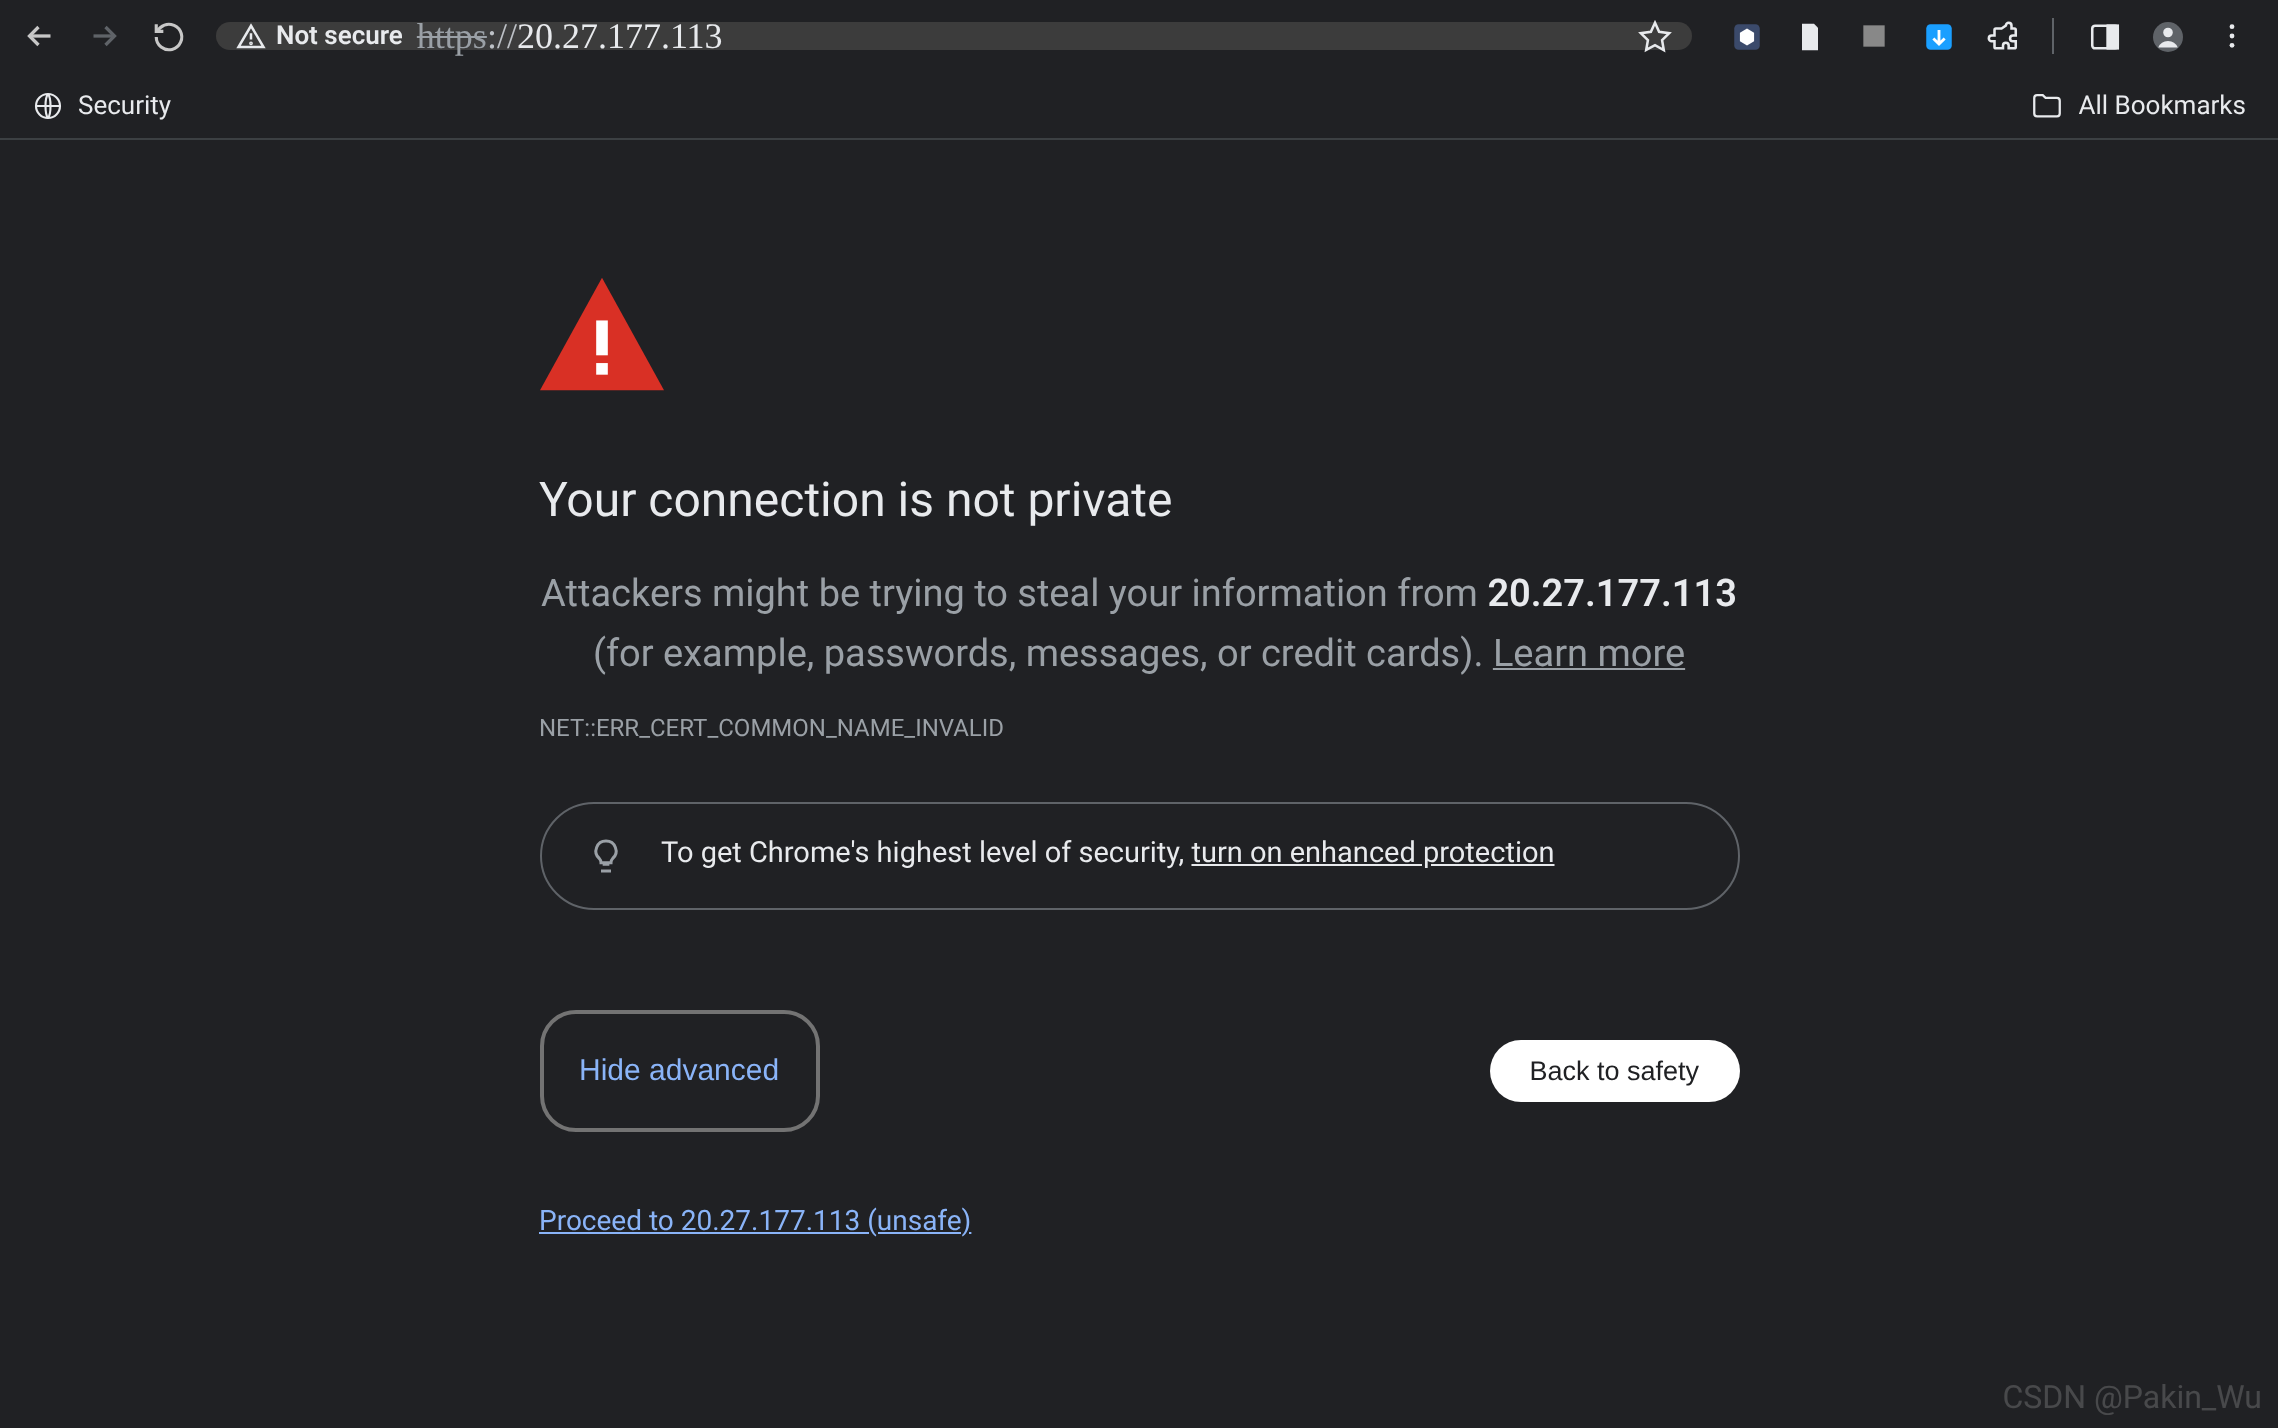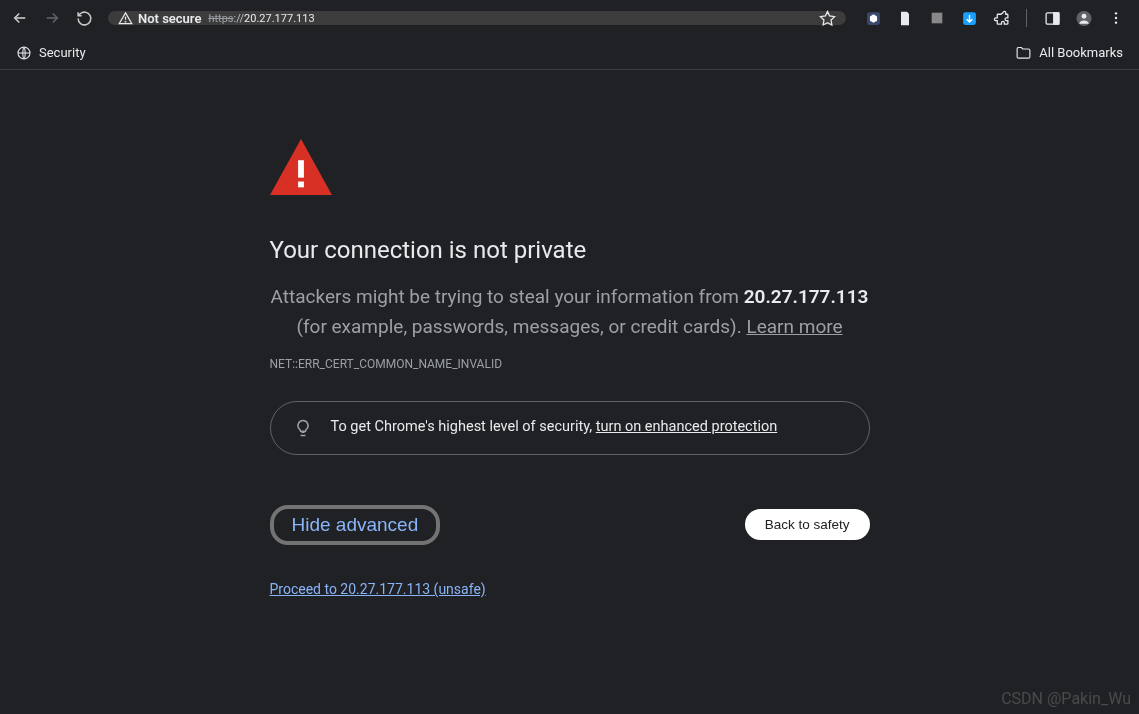--- a/index.html
+++ b/index.html
@@ -42,22 +42,23 @@
   .not-secure {
     color: #e8eaed;
     font-size: 13px;
     font-weight: 600;
     display: flex;
     align-items: center;
     gap: 5px;
   }
   .url-text {
     color: #bdc1c6;
-    font-size: 11px;
+    font-size: 18px;
     flex: 1;
+    font-family: Liberation Serif, serif;
   }
   .url-text .strike { text-decoration: line-through; color: #9aa0a6;}
   .url-text .host { color: #e8eaed; }
   .star { color: #e8eaed; }
   .ext-icons {
     display: flex;
     align-items: center;
     gap: 14px;
     padding: 0 8px;
   }
@@ -66,21 +67,21 @@
   .bookmark-bar {
     display: flex;
     align-items: center;
     height: 34px;
     background: #202124;
     padding: 0 10px;
     border-bottom: 1px solid #3c4043;
     justify-content: space-between;
   }
   .bm-item {
-    display: flex; align-items: center; gap: 7px;
+    display: flex; align-items: flex-end; gap: 7px;
     color: #e8eaed; font-size: 13px;
     padding: 4px 6px; border-radius: 4px;
   }
   .content {
     padding-top: 68px;
     display: flex;
     justify-content: center;
   }
   .interstitial {
     width: 600px;
@@ -116,25 +117,25 @@
   }
   .promo-text { font-size: 14.5px; color: #e8eaed; }
   .promo-text a { color: #e8eaed; text-decoration: underline; }
   .btn-row {
     display: flex;
     justify-content: space-between;
     align-items: center;
     margin-bottom: 34px;
   }
   .btn-ghost {
-    border: 4px solid #737373;
+    border: 2px solid #737373;
     background: transparent;
     color: #8ab4f8;
-    font-size: 19px;
-    padding: 5px 18px;
+    font-size: 15px;
+    padding: 20px 18px;
     border-radius: 18px;
     cursor: pointer;
   }
   .btn-primary {
     background: #ffffff;
     color: #202124;
     font-size: 13.5px;
     font-weight: 500;
     padding: 8px 20px;
     border-radius: 18px;

